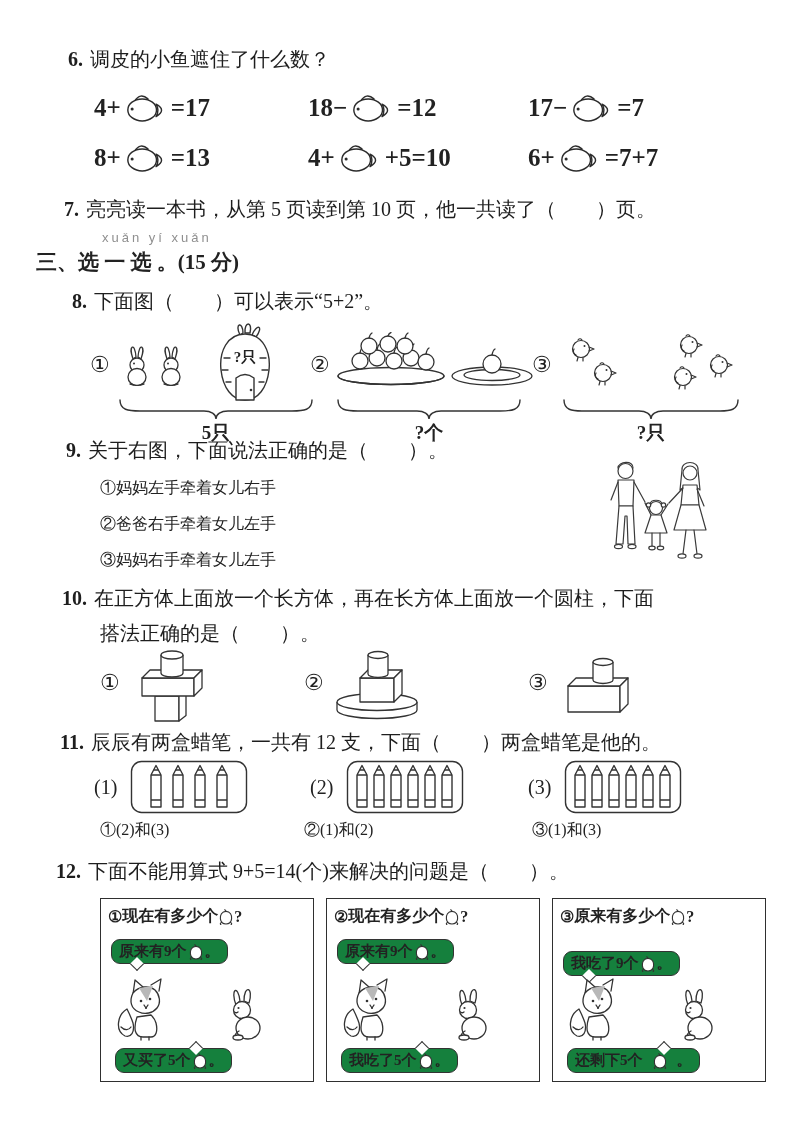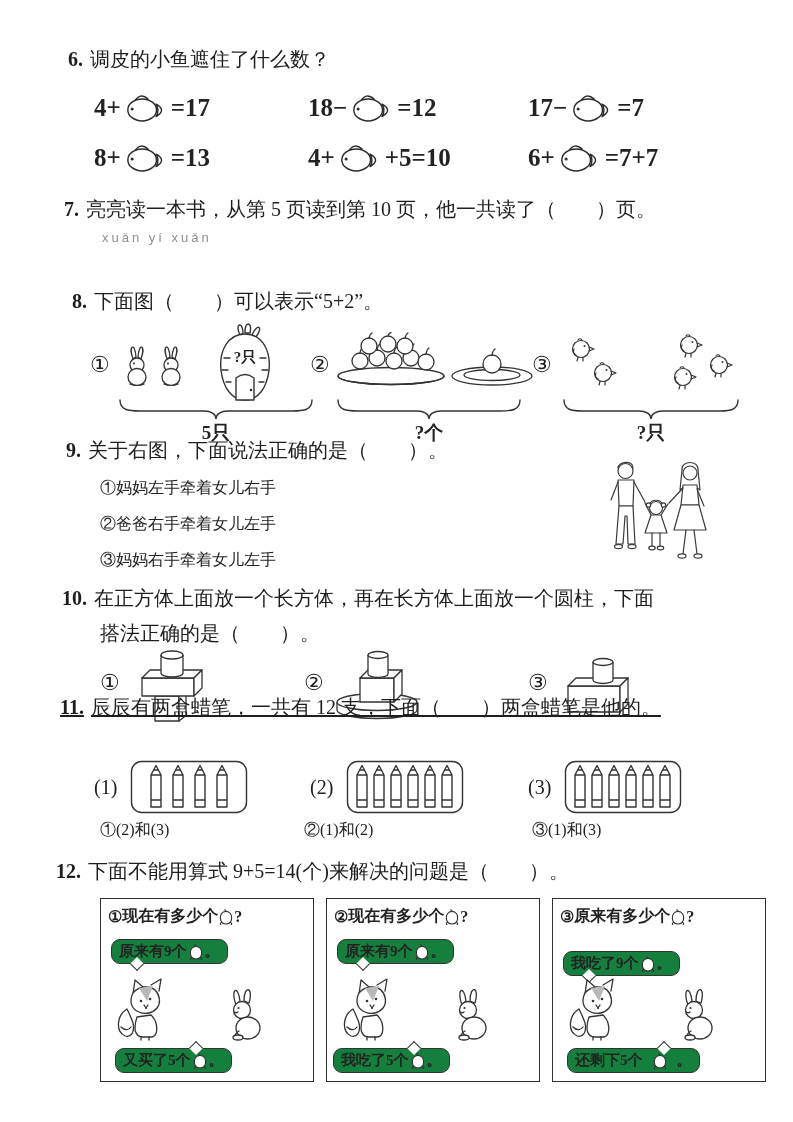--- a/index.html
+++ b/index.html
@@ -108,20 +108,21 @@
         </g>
       </svg>
     <span>=7+7</span>
   </div>
 
   <div class="line" style="left:64px; top:196px;">
     <span class="num">7.</span><span>亮亮读一本书，从第 5 页读到第 10 页，他一共读了（　　）页。</span>
   </div>
 
   <div class="pinyin" style="left:102px; top:230px;">xuǎn yí xuǎn</div>
+  <div class="secline" style="left:36px; top:248px;">三、选 一 选 。(15 分)</div>
 
   <div class="line" style="left:72px; top:288px;">
     <span class="num">8.</span><span>下面图（　　）可以表示“5+2”。</span>
   </div>
 
   <span class="tag" style="left:90px; top:352px;">①</span>
   <svg class="abs" style="left:122px; top:342px;" width="30" height="44" viewBox="0 0 30 44">
       <g stroke="#333" stroke-width="1.3" fill="#fff" stroke-linecap="round" stroke-linejoin="round">
         <path d="M11,17 C6,3 13,0 14,15 Z"></path>
         <path d="M16,15 C17,0 24,3 19,17 Z"></path>
@@ -316,21 +317,21 @@
   <svg class="abs" style="left:556px; top:654px;" width="85" height="64" viewBox="0 0 85 64">
     <g stroke="#333" stroke-width="1.3" fill="#fff" stroke-linejoin="round">
       <path d="M12,32 L64,32 L64,58 L12,58 Z"></path>
         <path d="M12,32 L20,24 L72,24 L64,32 Z"></path>
         <path d="M64,32 L72,24 L72,50 L64,58 Z"></path>
       <path d="M37,8 L37,26 A10,3.5 0 0,0 57,26 L57,8"></path>
         <ellipse cx="47" cy="8" rx="10" ry="3.5"></ellipse>
     </g>
   </svg>
 
-  <div class="line" style="left:60px; top:694px;text-decoration:underline;">
+  <div class="line" style="left:60px; top:729px;">
     <span class="num">11.</span><span>辰辰有两盒蜡笔，一共有 12 支，下面（　　）两盒蜡笔是他的。</span>
   </div>
 
   <div class="plabel" style="left:94px; top:776px;">(1)</div>
   <svg class="abs" style="left:130px; top:760px;" width="118" height="54" viewBox="0 0 118 54">
     <g stroke="#333" stroke-width="1.4" fill="#fff" stroke-linejoin="round">
       <rect x="1.5" y="1.5" width="115" height="51" rx="10"></rect>
       <g transform="translate(26,0)">
           <path d="M-5,47 L-5,15 L0,5.5 L5,15 L5,47 Z"></path>
           <path d="M-5,15 L5,15 M-5,40 L5,40 M-2.2,10 L2.2,10" fill="none"></path>
@@ -536,21 +537,21 @@
         <path d="M13,22 C7,6 15,1 17,18 Z"></path>
           <path d="M21,18 C21,1 31,4 26,20 Z"></path>
         <circle cx="19" cy="27" r="8.5"></circle>
         <circle cx="15.5" cy="25" r="1.1" fill="#333" stroke="none"></circle>
         <path d="M11.5,29 Q13,30.5 15,29" fill="none"></path>
         <ellipse cx="25" cy="45" rx="12" ry="11"></ellipse>
         <path d="M16,48 Q12,50 12,54" fill="none"></path>
         <ellipse cx="15" cy="54.5" rx="5" ry="2.5"></ellipse>
       </g>
     </svg>
-    <div class="bubble" style="left:6px; bottom:8px;">
+    <div class="bubble" style="left:14px; bottom:8px;">
       <span>我吃了5个</span>
       <svg width="14" height="16" viewBox="0 0 15 17">
           <g stroke="#333" stroke-width="1.2" fill="#fff" stroke-linecap="round">
             <path d="M7.5,2.5 C3,2.5 1,6.5 1.5,10.5 C2,14.5 5,16 7.5,16 C10,16 13,14.5 13.5,10.5 C14,6.5 12,2.5 7.5,2.5 Z"></path>
             <path d="M7.5,2.5 Q7,1 6,0.8" fill="none"></path>
             <path d="M3,14 Q0.5,15.5 2,16.8" fill="none"></path>
             <path d="M12,14 Q14.5,15.5 13,16.8" fill="none"></path>
           </g>
         </svg>
       <span>。</span>

